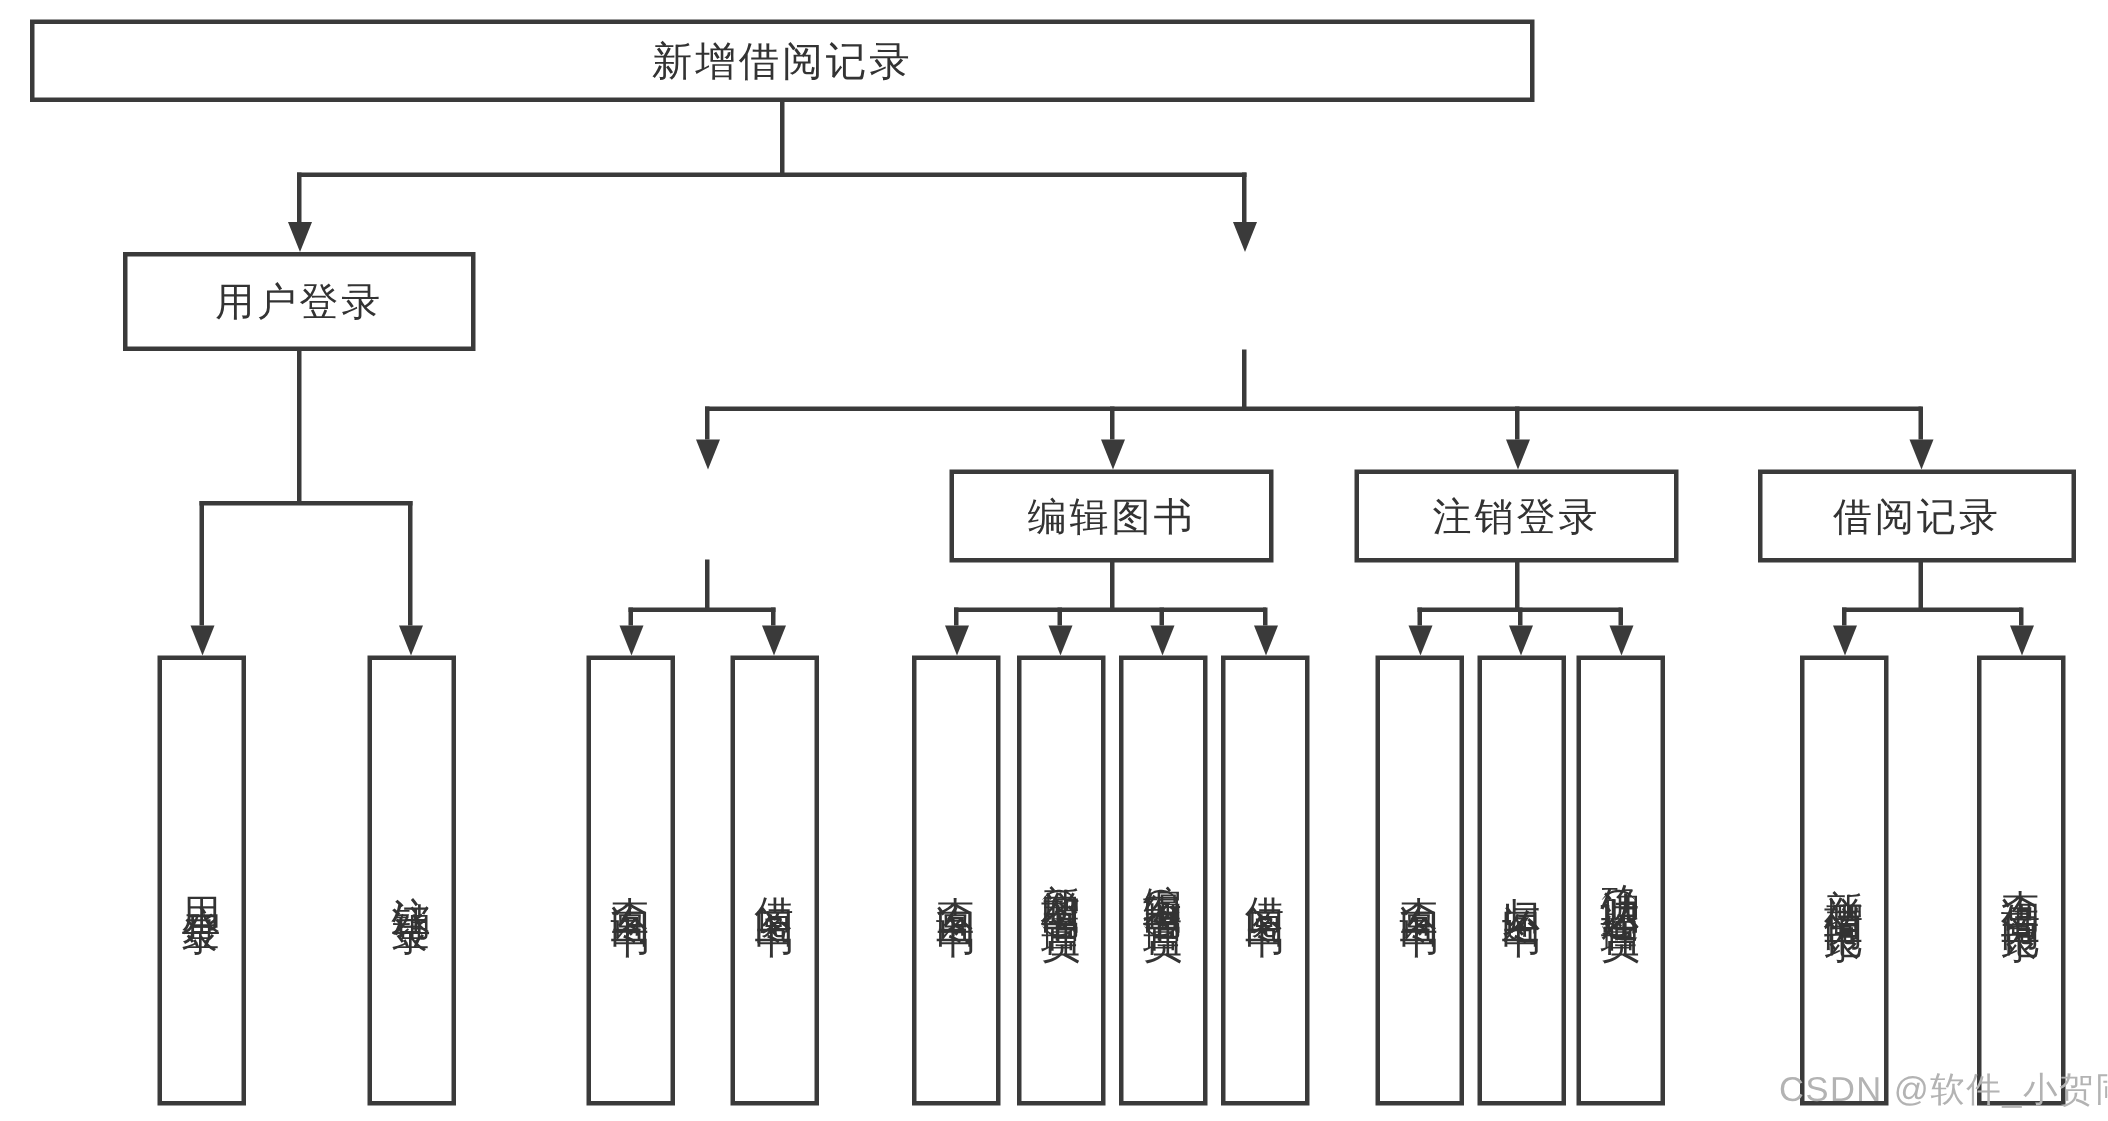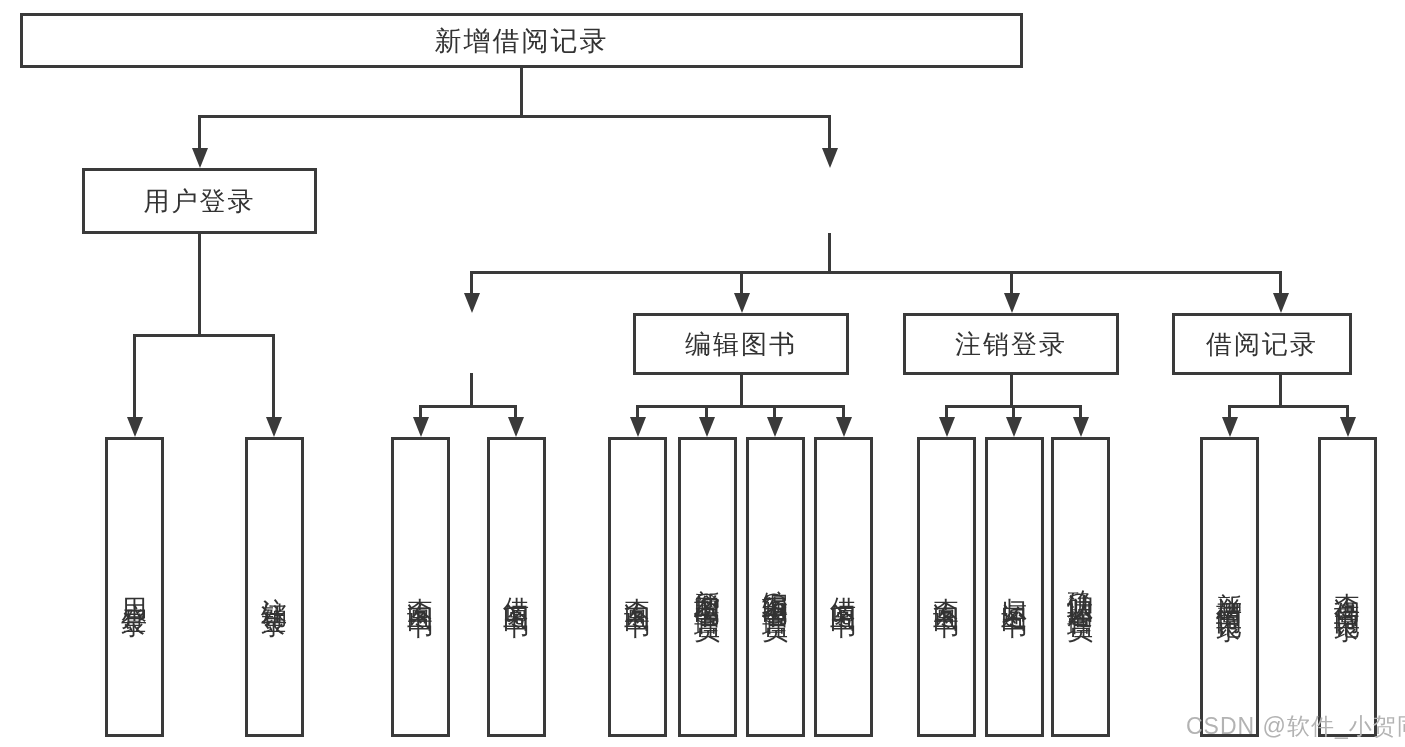--- a/index.html
+++ b/index.html
@@ -77,21 +77,21 @@
 <body>
 
 <div id="stage">
 
   <div class="hbox root" style="left:20px;top:13px;width:1003px;height:55px;">新增借阅记录</div>
 
   <div class="hbox" style="left:82px;top:168px;width:235px;height:66px;">用户登录</div>
 
   <div class="hbox" style="left:633px;top:313px;width:216px;height:62px;">编辑图书</div>
   <div class="hbox" style="left:903px;top:313px;width:216px;height:62px;">注销登录</div>
-  <div class="hbox" style="left:1172px;top:313px;width:180px;height:62px;">借阅记录</div>
+  <div class="hbox" style="left:1172px;top:313px;width:212px;height:62px;">借阅记录</div>
 
   <div class="vbox" style="left:105px;">
     <span>用户登录</span>
     </div>
   <div class="vbox" style="left:245px;">
     <span>注销登录</span>
     </div>
 
   <div class="vbox" style="left:391px;">
     <span>查询图书</span>

